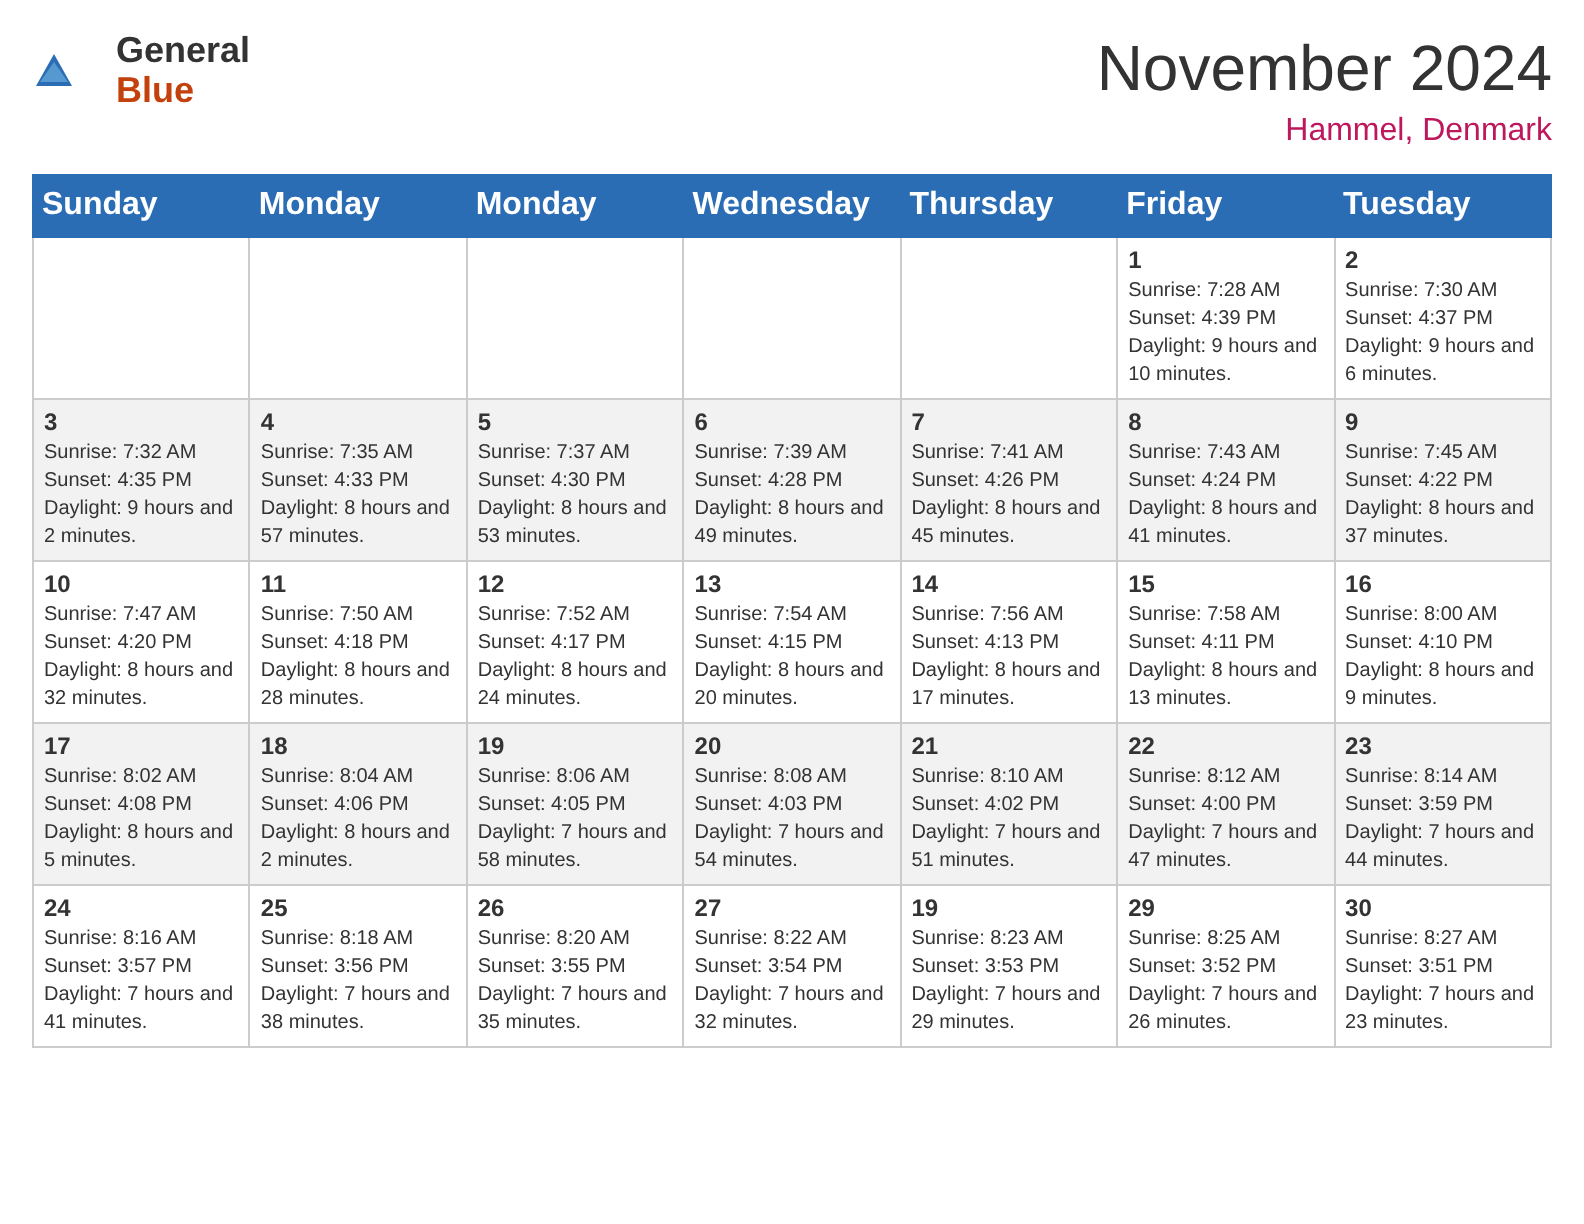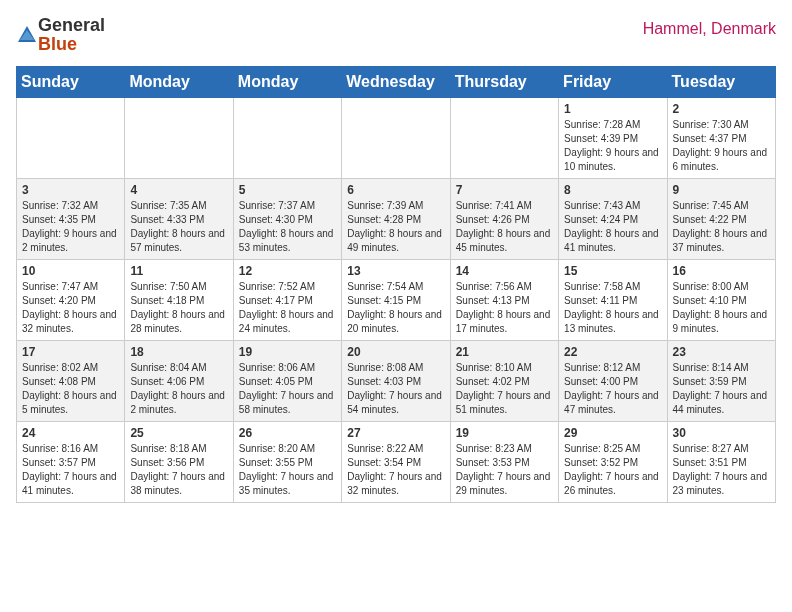--- a/index.html
+++ b/index.html
@@ -12,21 +12,21 @@
     }
     .header-area {
       display: flex;
       justify-content: space-between;
       align-items: flex-start;
       margin-bottom: 12px;
     }
     .logo {
       display: flex;
       align-items: center;
-      gap: 0;
+      gap: 20px;
     }
     .logo-text-general {
       font-size: 18px;
       font-weight: bold;
       color: #333;
       line-height: 1;
     }
     .logo-text-blue {
       font-size: 18px;
       font-weight: bold;
@@ -101,20 +101,21 @@
         <polygon points="11,2 20,18 2,18" fill="#2a6db5"></polygon>
         <polygon points="11,6 18,16 4,16" fill="#5599d0"></polygon>
       </svg>
     </div>
     <div>
       <span class="logo-text-general">General</span><br>
       <span class="logo-text-blue">Blue</span>
     </div>
   </div>
   <div class="title-area">
+    <div class="month-title">November 2024</div>
     <div class="location-title">Hammel, Denmark</div>
   </div>
 </div>
 
 <table class="calendar-table">
   <thead>
     <tr>
     <th>Sunday</th>
         <th>Monday</th>
         <th>Monday</th>

